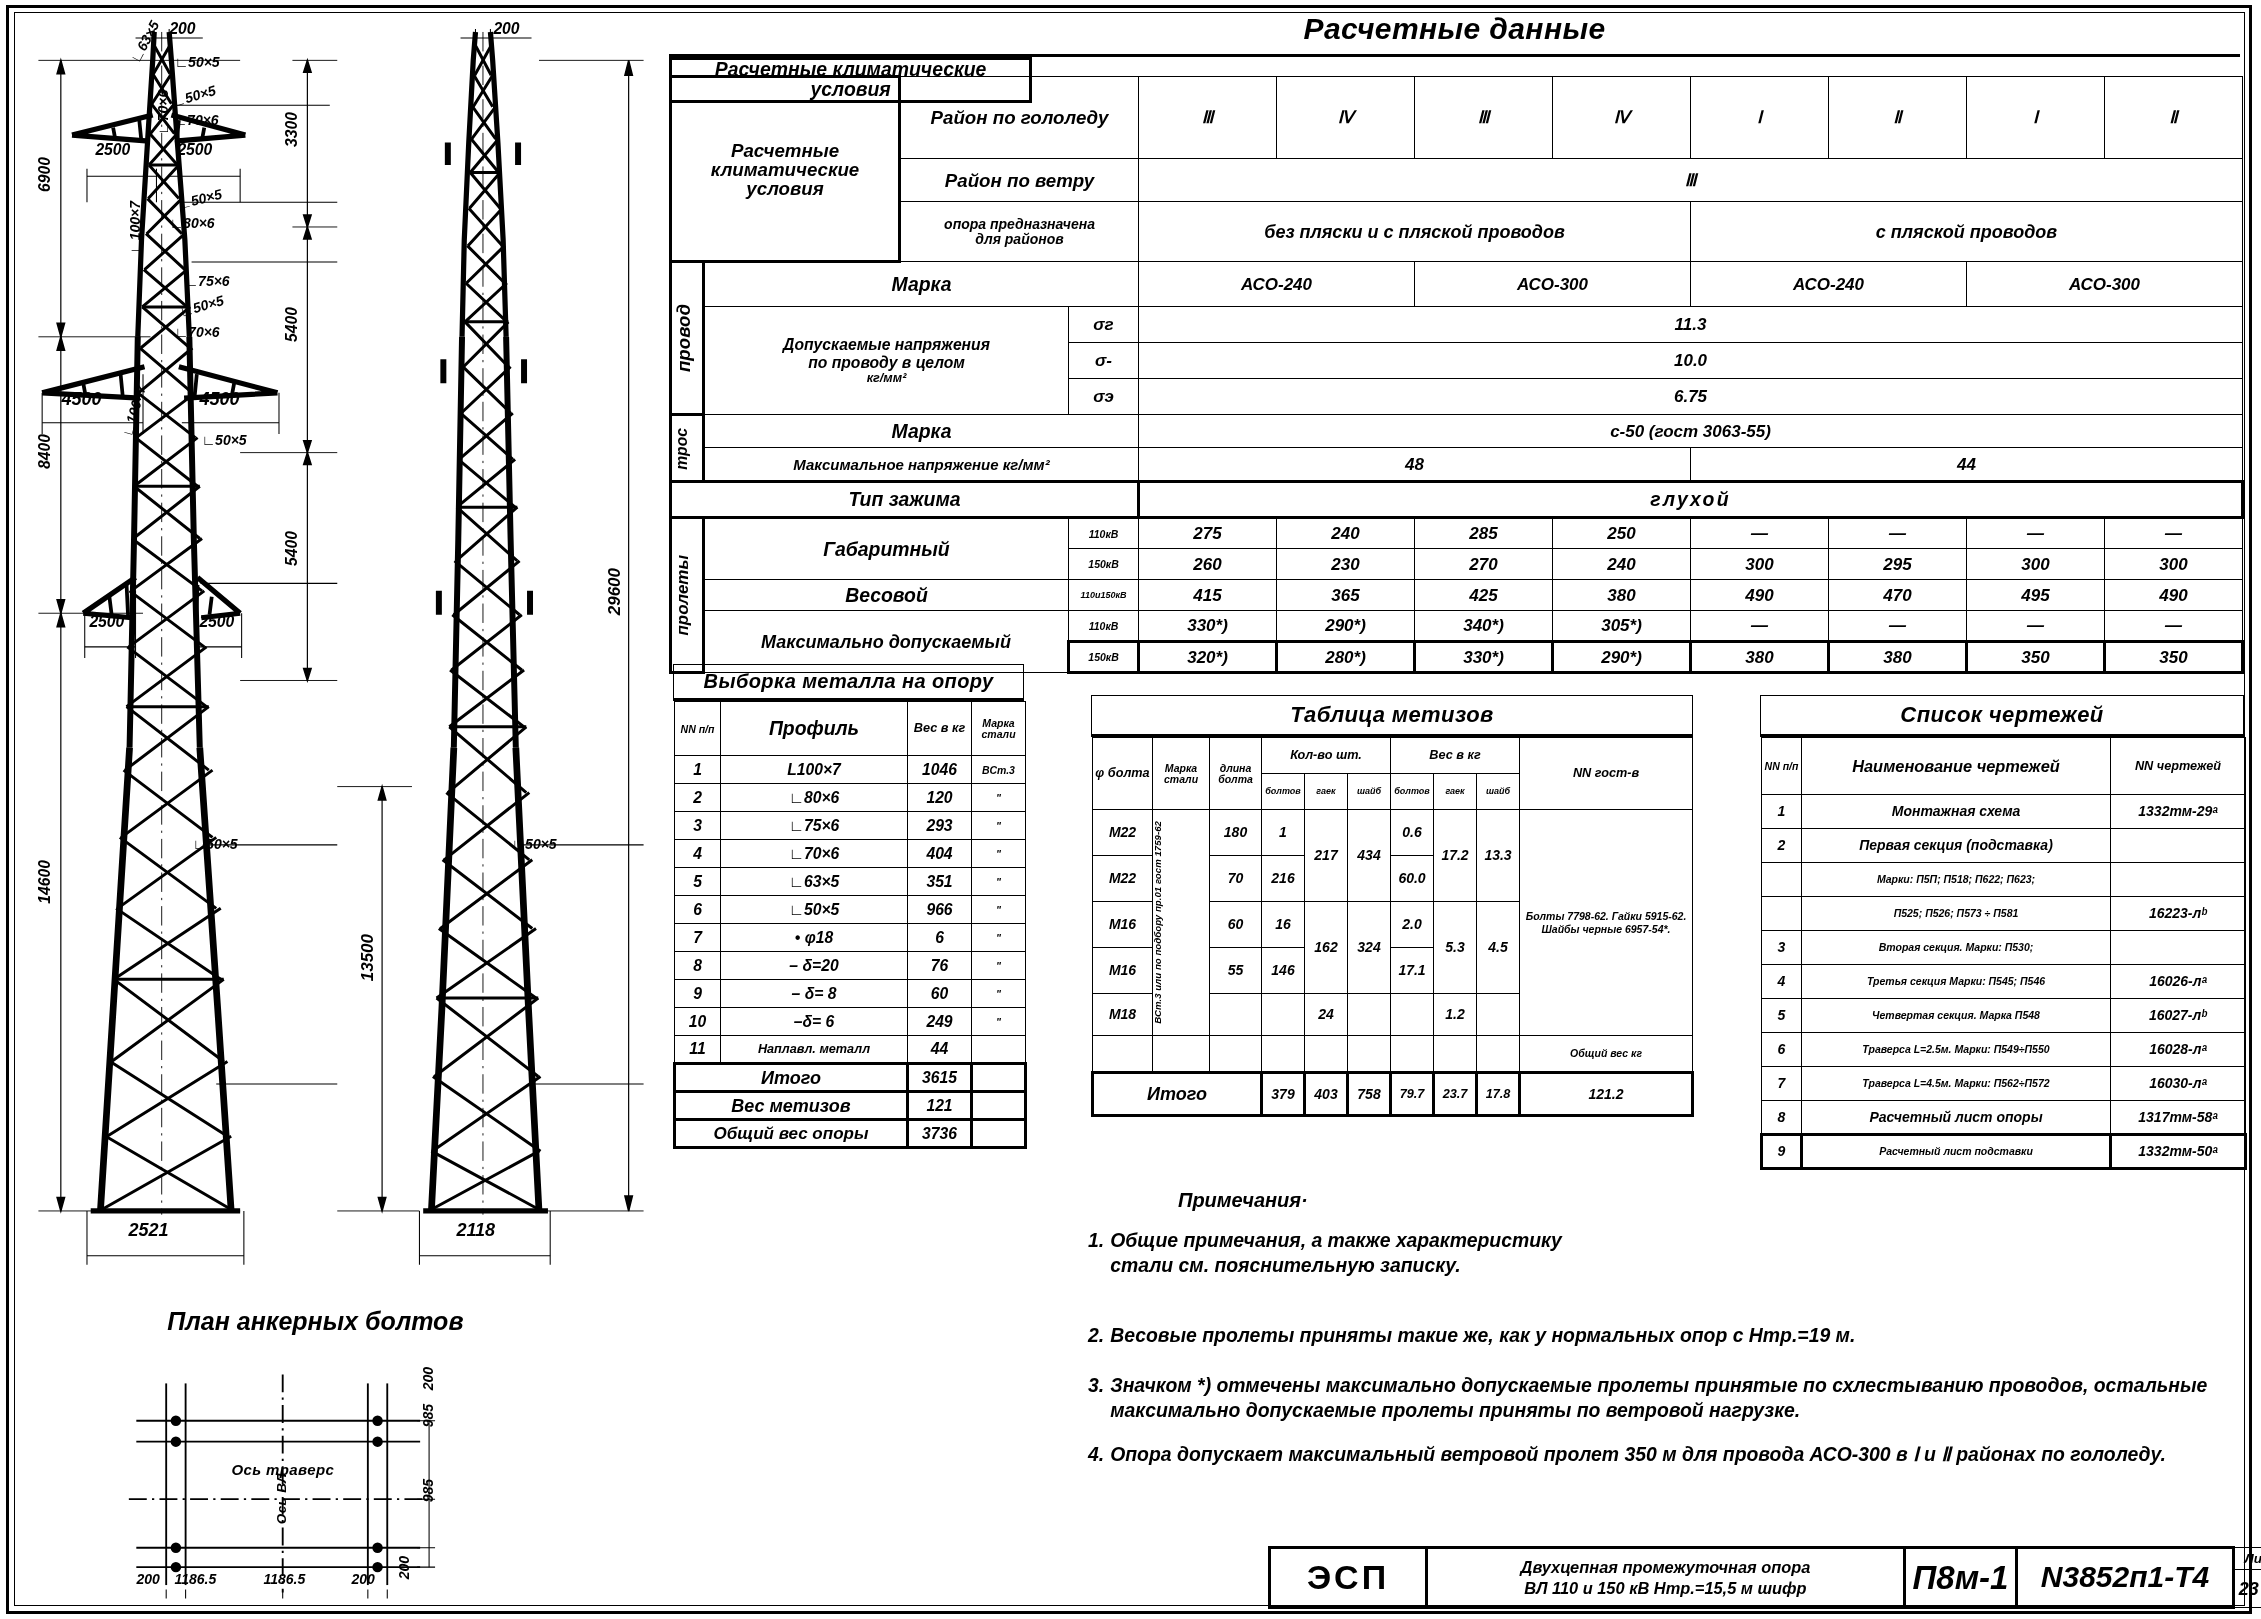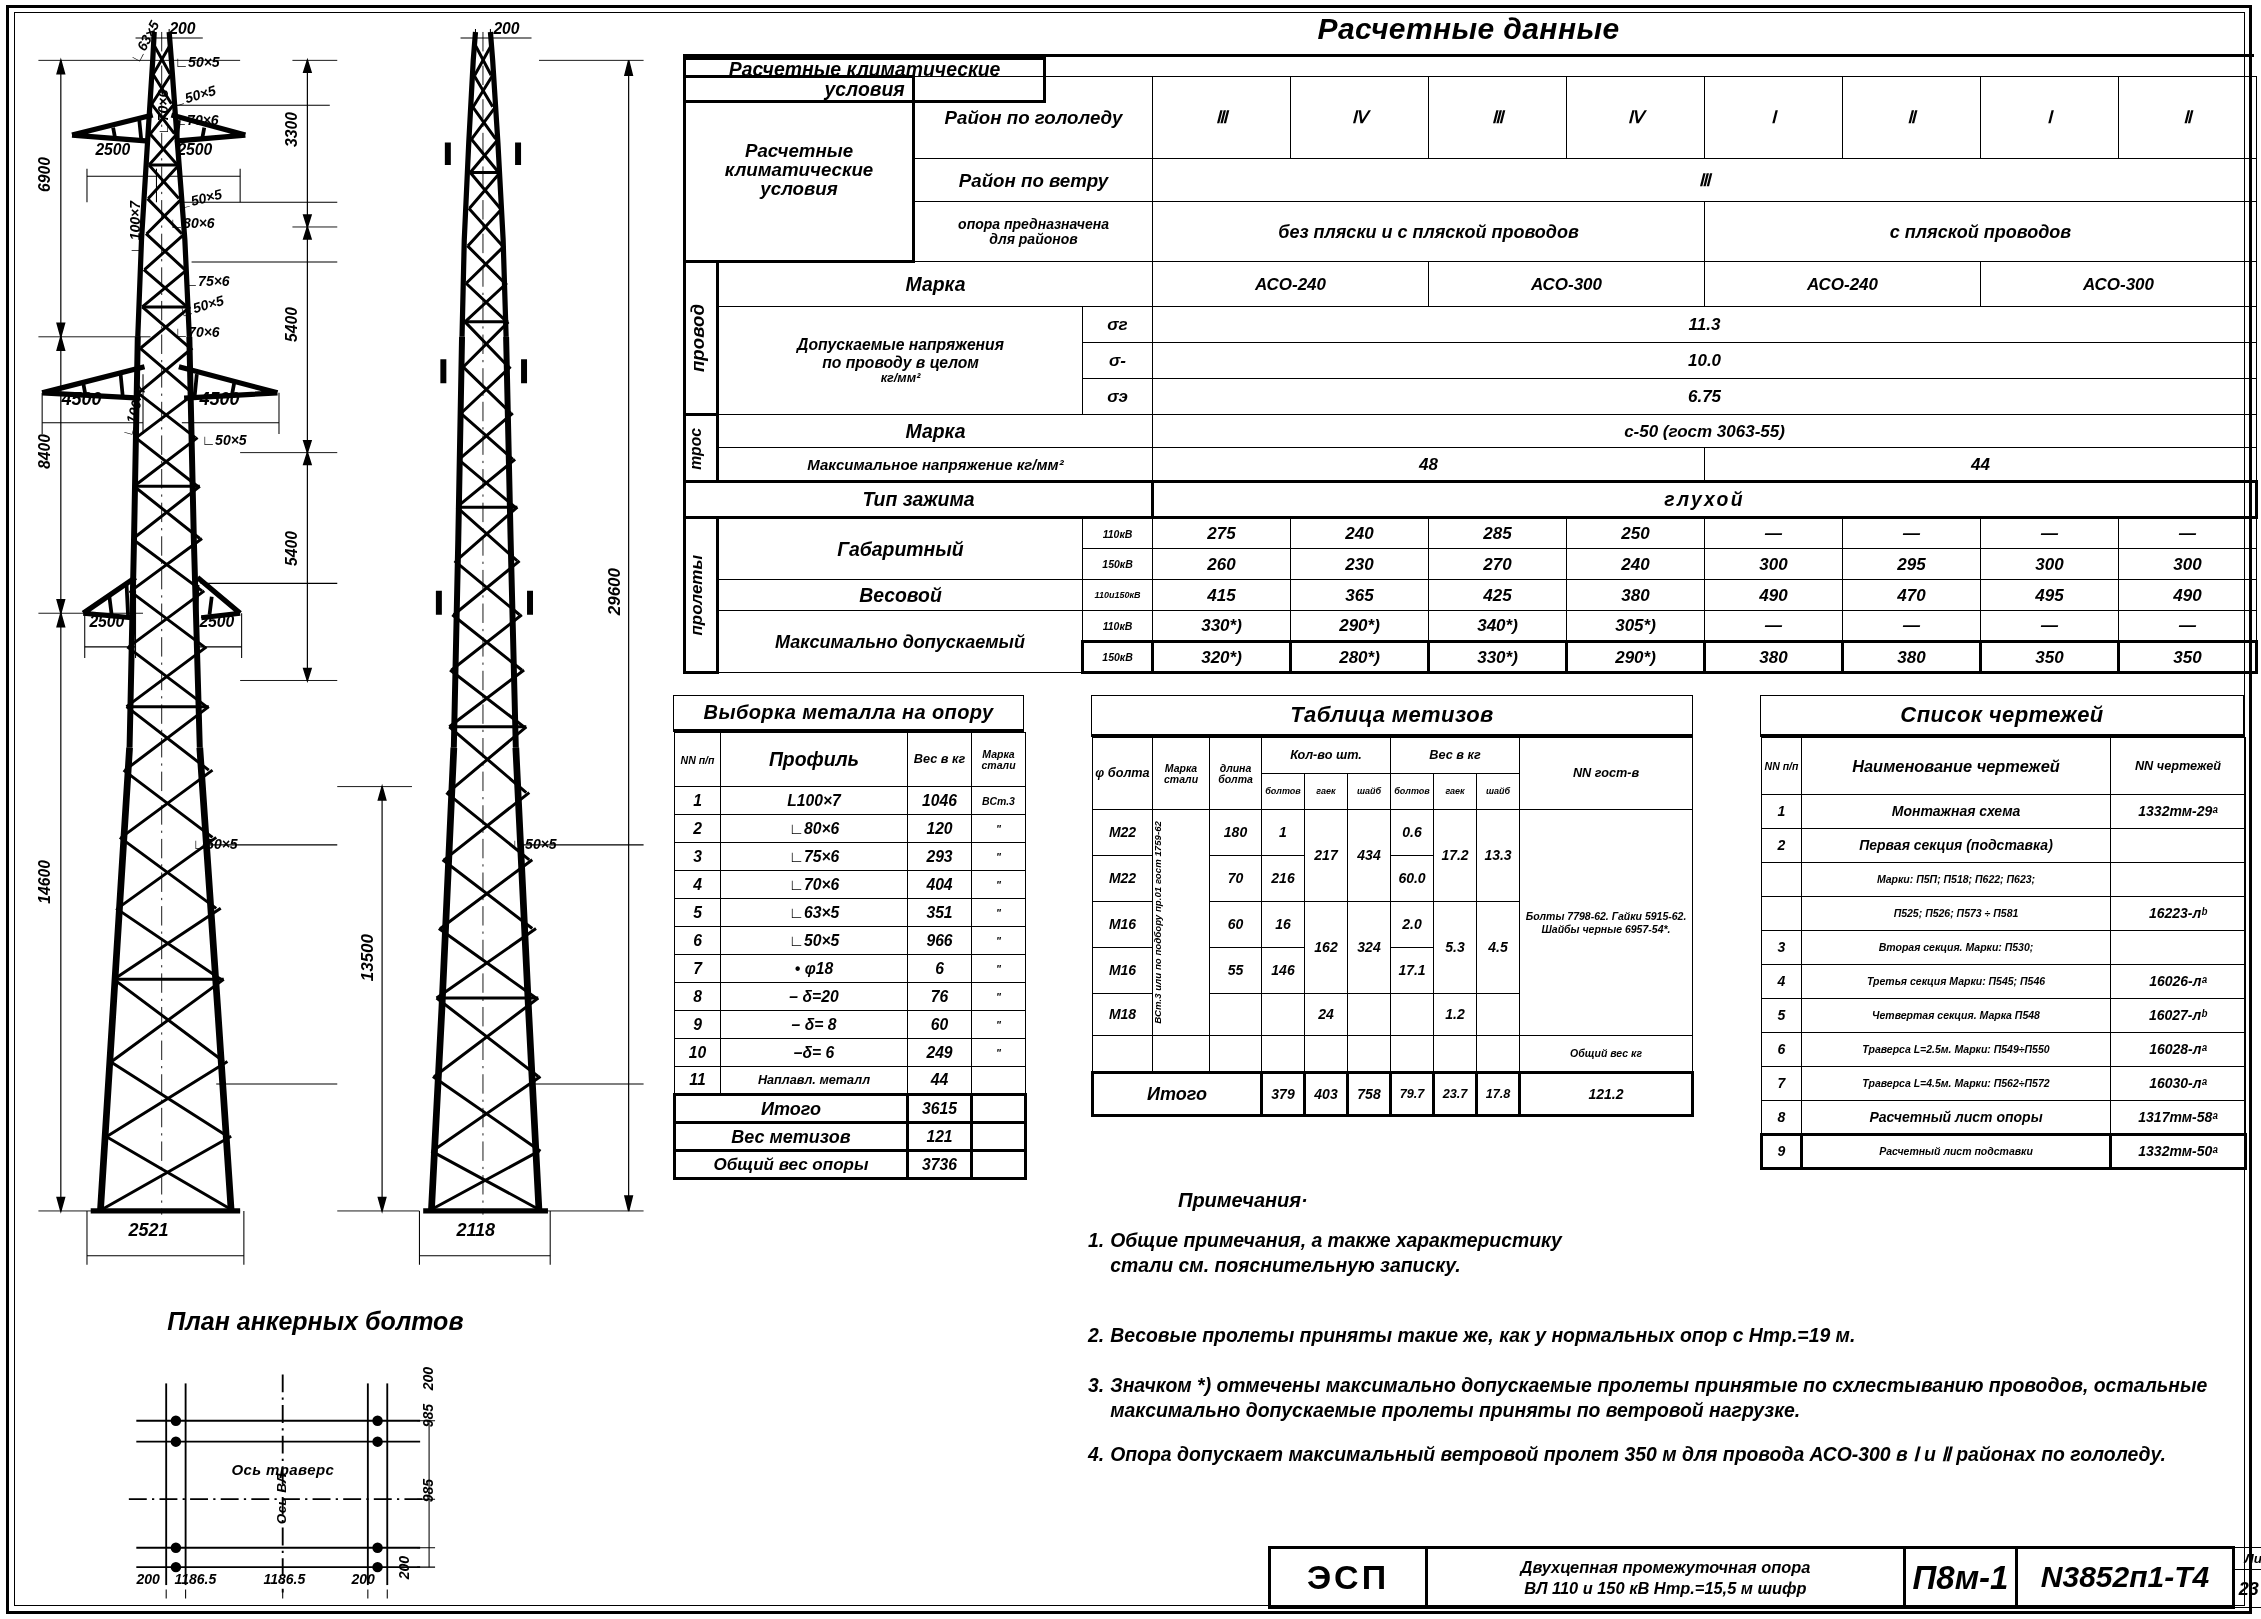--- a/index.html
+++ b/index.html
@@ -32,27 +32,27 @@
   .tbl-title{
     font-style:italic;font-weight:bold;text-align:center;
     border:1.5px solid #000;border-bottom-width:3px;
   }
   .l{text-align:left;padding-left:4.5px;}
   .sm{font-size:12.7px;}
   .xs{font-size:10.5px;}
   .xxs{font-size:9px;}
 
   
-  #calc-wrap{left:683px;top:6px;width:1571px;}
+  #calc-wrap{left:669px;top:6px;width:1571px;}
   #calc-title{font-size:30px;padding:6px 0 7.5px 0;border:none;border-bottom:3px solid #000;text-align:center;}
   #calc-table{width:1571px;font-size:17px;}
   #calc-table td{height:28px;}
 
   
-  #metal-wrap{left:673px;top:695px;width:351px;}
+  #metal-wrap{left:673px;top:664px;width:351px;}
   #metal-table{width:351px;font-size:15.7px;}
   #metal-table td{height:28px;}
   #metal-title{font-size:20px;padding:5.2px 0;}
 
   
   #fast-wrap{left:1091px;top:695px;width:602px;}
   #fast-table{width:602px;font-size:14px;}
   #fast-title{font-size:22px;padding:6px 0;}
 
   

